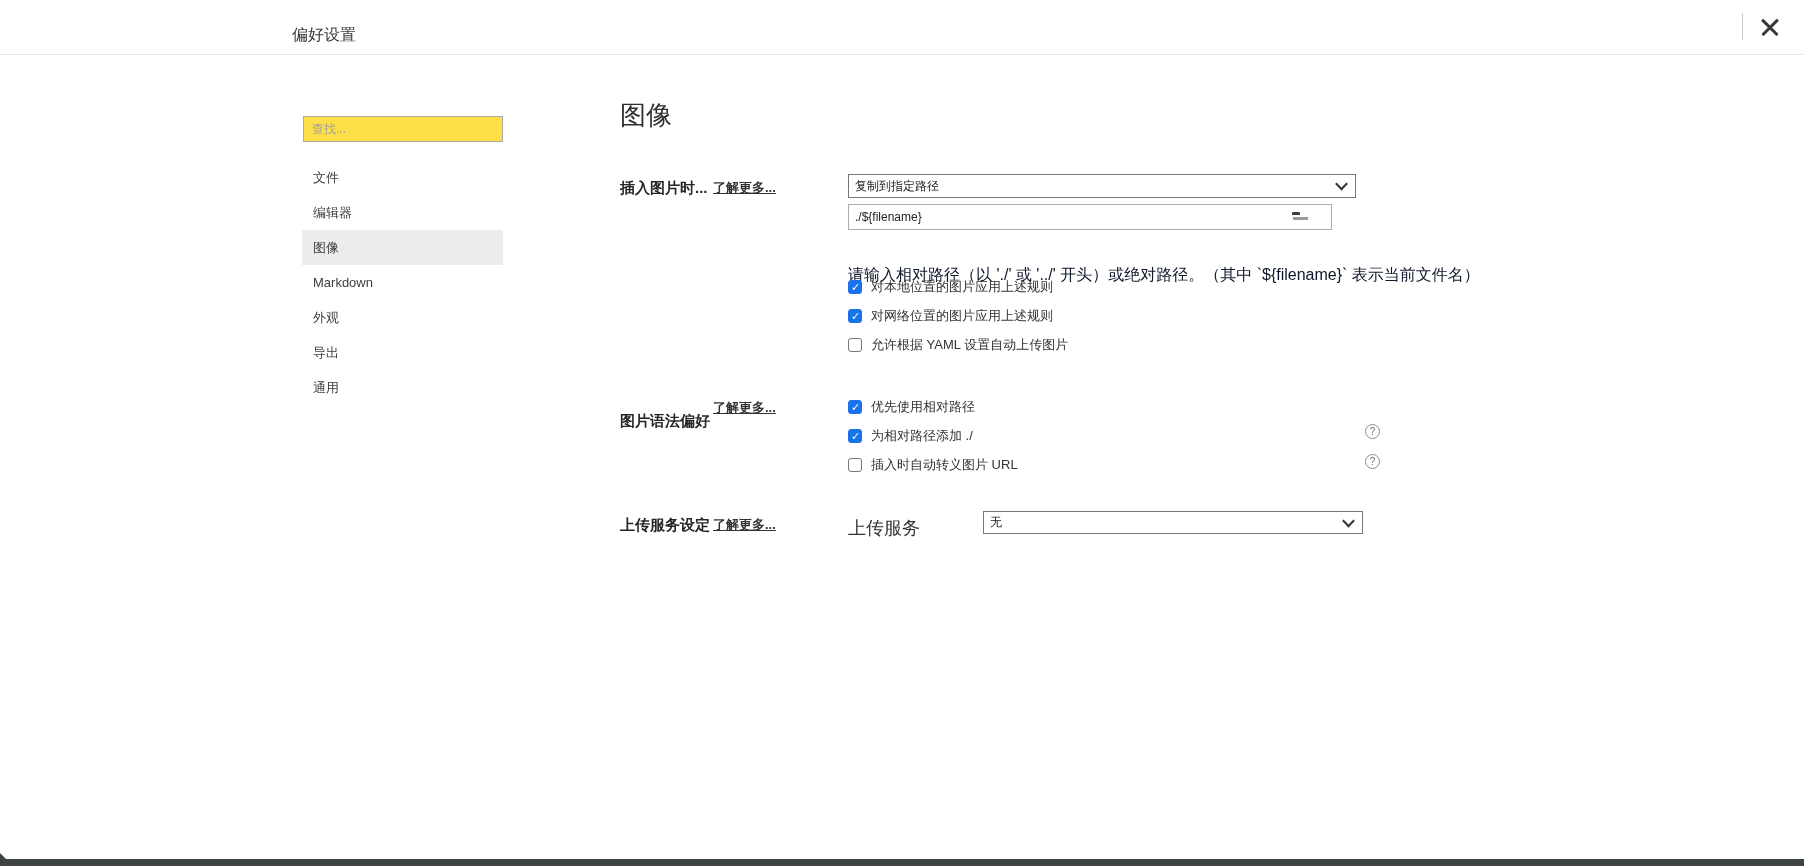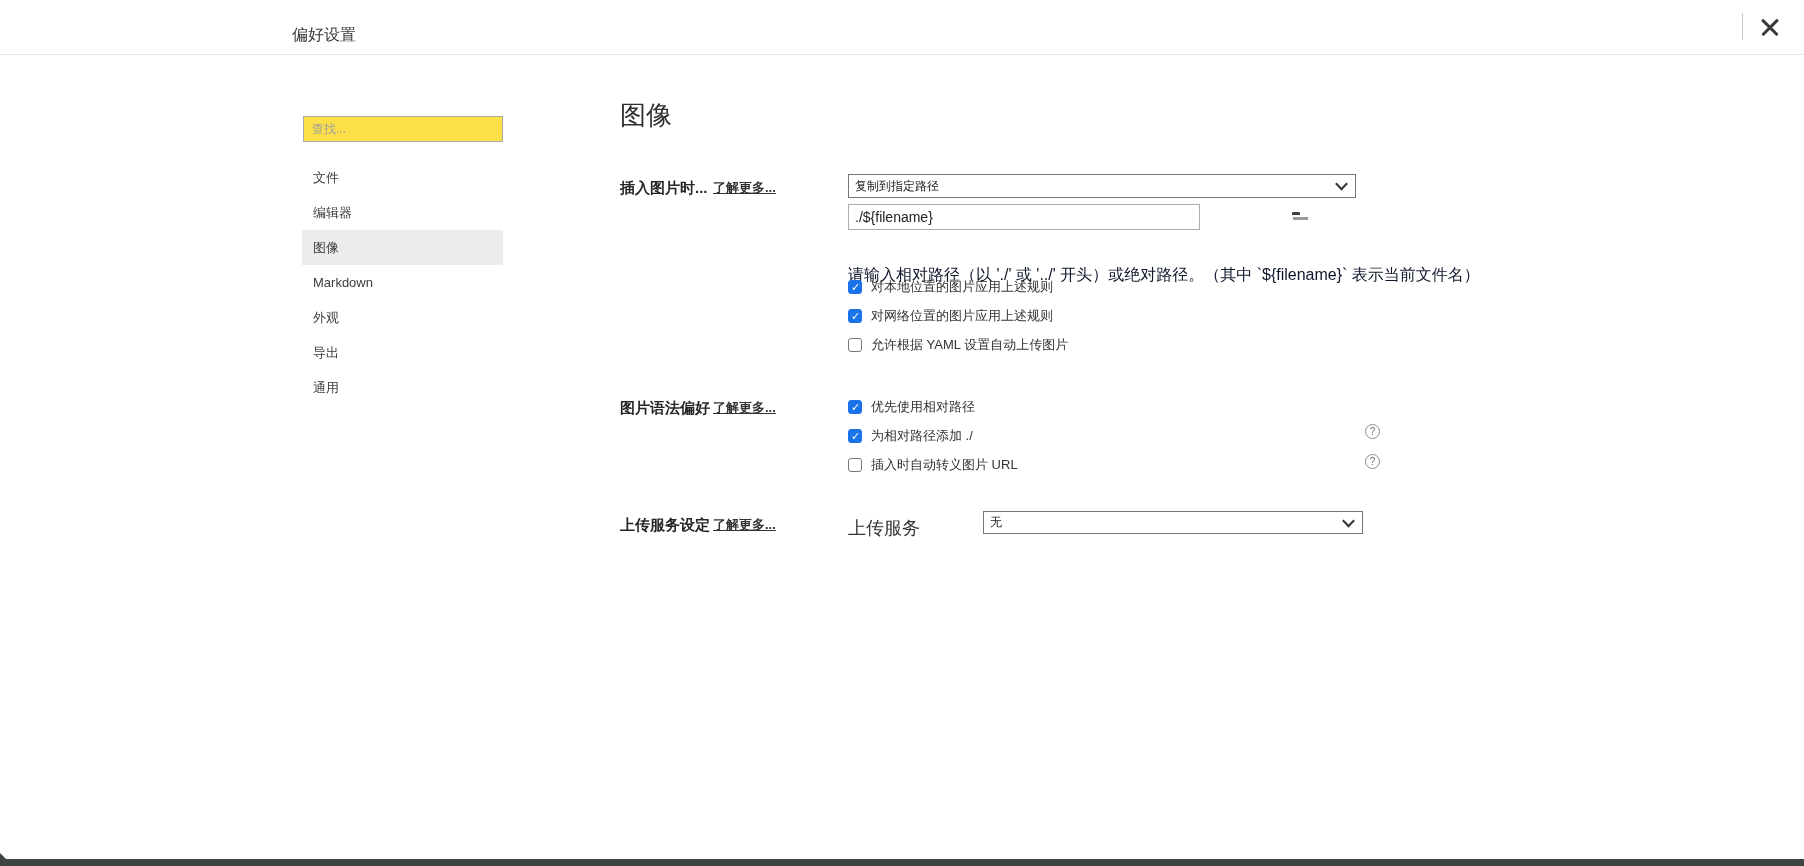--- a/index.html
+++ b/index.html
@@ -26,22 +26,22 @@
   .side-item.selected{background:#ececec;}
   
   .page-heading{position:absolute;left:620px;top:98px;font-size:26px;color:#2e2e2e;font-weight:400;}
   .sec-label{position:absolute;left:620px;font-size:15px;font-weight:bold;color:#262626;white-space:nowrap;}
   .learn-link{position:absolute;left:713px;font-size:13px;font-weight:bold;color:#333;
     text-decoration:underline;cursor:pointer;white-space:nowrap;}
   .fake-select{position:absolute;box-sizing:border-box;border:1px solid #767676;background:#fff;
     display:flex;align-items:center;padding:0 20px 0 6px;font-size:12px;color:#222;cursor:pointer;}
   .chev{position:absolute;right:9px;top:50%;width:7px;height:7px;border-right:2px solid #333;
     border-bottom:2px solid #333;transform:translateY(-72%) rotate(45deg);}
-  .path-input{position:absolute;left:848px;top:204px;width:352px;height:26px;box-sizing:border-box;
-    border:1px solid #adadad;font-size:14px;padding:0 6px;color:#222;outline:none;}
+  .path-input{position:absolute;left:848px;top:204px;width:484px;height:26px;box-sizing:border-box;
+    border:1px solid #adadad;font-size:12px;padding:0 6px;color:#222;outline:none;}
   .icon-btn{position:absolute;background:transparent;border:none;padding:0;cursor:pointer;}
   .folder-ic{position:relative;width:17px;height:13px;background:#3f3f3f;border-radius:1px;}
   .folder-ic::before{content:"";position:absolute;top:-3px;left:0;width:8px;height:3px;background:#3f3f3f;
     border-radius:1px 1px 0 0;}
   .folder-ic::after{content:"";position:absolute;top:2px;left:1px;width:15px;height:2.5px;background:#9a9a9a;}
   .clear-ic{position:relative;width:16px;height:16px;border-radius:50%;background:#1f1f1f;}
   .clear-ic::before,.clear-ic::after{content:"";position:absolute;left:4px;top:7px;width:8px;height:2px;
     background:#fff;border-radius:1px;}
   .clear-ic::before{transform:rotate(45deg);} .clear-ic::after{transform:rotate(-45deg);}
   .hint{position:absolute;left:848px;top:237px;font-size:16px;color:#0f172a;white-space:nowrap;margin-top:28px;}
@@ -110,21 +110,21 @@
 </div>
 <div class="cb-row" style="top:308px">
   <span class="cb checked"></span>
   <span class="cb-label">对网络位置的图片应用上述规则</span>
 </div>
 <div class="cb-row" style="top:337px">
   <span class="cb"></span>
   <span class="cb-label">允许根据 YAML 设置自动上传图片</span>
 </div>
 
-<div class="sec-label" style="top:399px">图片语法偏好</div>
+<div class="sec-label" style="top:412px">图片语法偏好</div>
 <a class="learn-link" style="top:399px">了解更多...</a>
 
 <div class="cb-row" style="top:399px">
   <span class="cb checked"></span>
   <span class="cb-label">优先使用相对路径</span>
 </div>
 <div class="cb-row" style="top:428px">
   <span class="cb checked"></span>
   <span class="cb-label">为相对路径添加 ./</span>
 </div>

